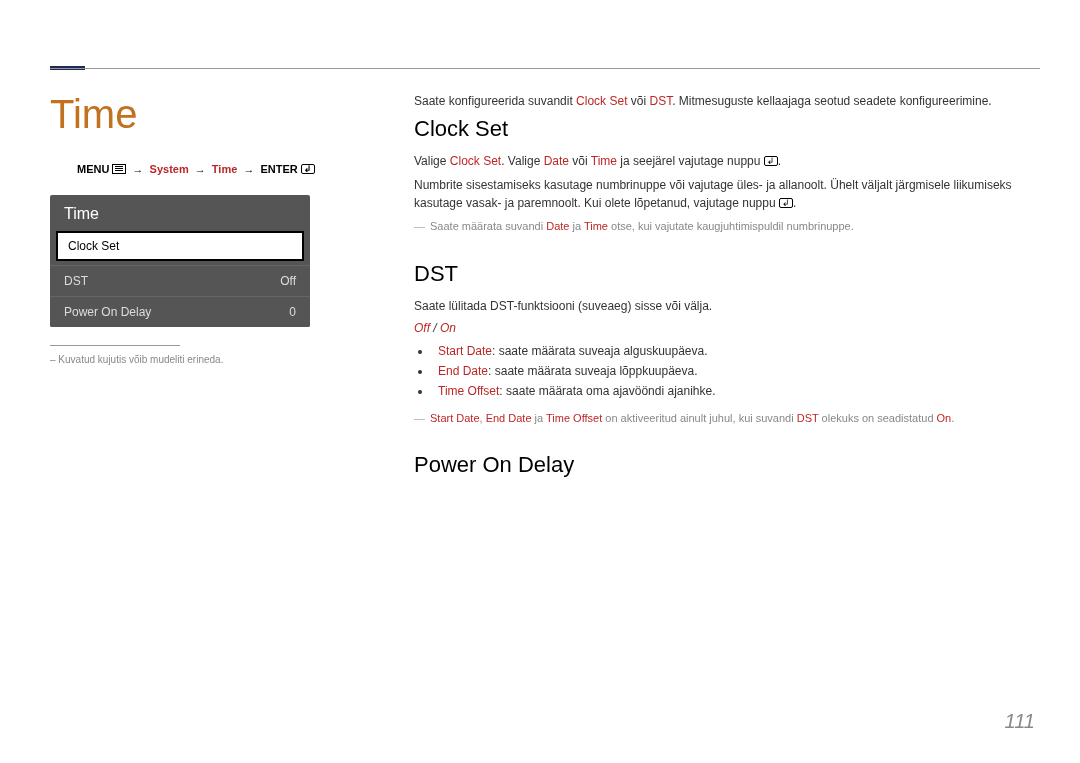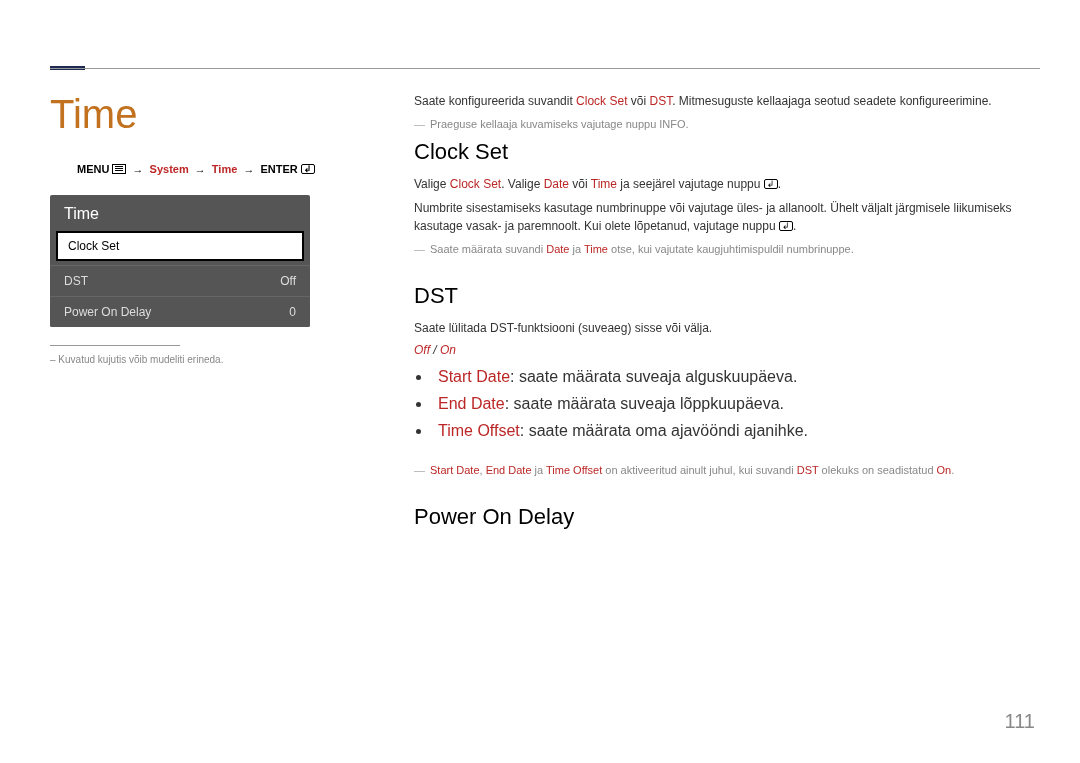--- a/index.html
+++ b/index.html
@@ -79,27 +79,27 @@
   .footnote::before { content: "– "; }
   .body-text { font-size: 12px; color: #333; line-height: 1.5; margin-bottom: 6px; }
   .body-text .hl { color: #bc2626; }
   .section-heading { font-size: 22px; font-weight: 400; color: #000; margin: 26px 0 10px 0; }
   .section-heading.first { margin-top: 0; }
   .note { font-size: 11px; color: #888; line-height: 1.5; margin: 4px 0 6px 0; padding-left: 16px; position: relative; }
   .note::before { content: "―"; position: absolute; left: 0; top: 0; color: #aaa; }
   .note .hl { color: #bc2626; }
   .redpair { font-size: 12px; color: #bc2626; margin: 6px 0; font-style: italic; }
   .redpair .sep { color: #333; }
-  ul.bullets { margin: 6px 0 17px 18px; font-size: 16px; color: #333; line-height: 1.7; }
+  ul.bullets { margin: 6px 0 8px 18px; font-size: 12px; color: #333; line-height: 1.7; }
   ul.bullets li { padding-left: 6px; }
   ul.bullets .hl { color: #bc2626; }
   .intro-block { }
   .page-number {
     position: absolute; bottom: 30px; right: 45px;
-    font-size: 20px; color: #888; font-weight: 300;
+    font-size: 20px; color: #888; font-weight: 300; font-style: italic;
   }
 </style>
 </head>
 <body>
 
 <div class="top-rule-accent"></div>
 <div class="top-rule"></div>
 
 <div class="page">
   <div class="left-col">
@@ -135,21 +135,20 @@
 
     <div class="screenshot-footrule"></div>
     <div class="footnote">Kuvatud kujutis võib mudeliti erineda.</div>
   </div>
 
   <div class="right-col">
     <div class="intro-block">
       <p class="body-text">
         <span>Saate konfigureerida suvandit </span><span class="hl">Clock Set</span><span> või </span><span class="hl">DST</span><span>. Mitmesuguste kellaajaga seotud seadete konfigureerimine.</span>
       </p>
-      <p class="note">Praeguse kellaaja kuvamiseks vajutage nuppu INFO.</p>
     </div>
 
     <h2 class="section-heading first">Clock Set</h2>
     <p class="body-text">
       <span>Valige </span><span class="hl">Clock Set</span><span>. Valige </span><span class="hl">Date</span><span> või </span><span class="hl">Time</span><span> ja seejärel vajutage nuppu </span><span class="enter-icon2"></span><span>.</span>
     </p>
     <p class="body-text">
       <span>Numbrite sisestamiseks kasutage numbrinuppe või vajutage üles- ja allanoolt. Ühelt väljalt järgmisele liikumiseks kasutage vasak- ja paremnoolt. Kui olete lõpetanud, vajutage nuppu </span><span class="enter-icon2"></span><span>.</span>
     </p>
     <p class="note">

